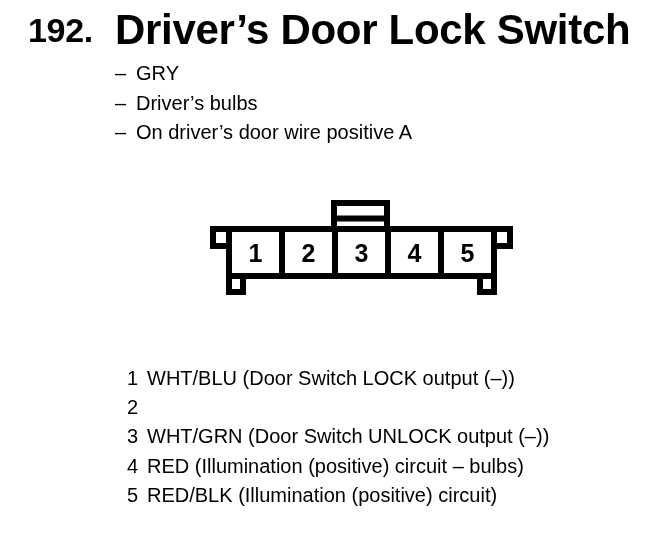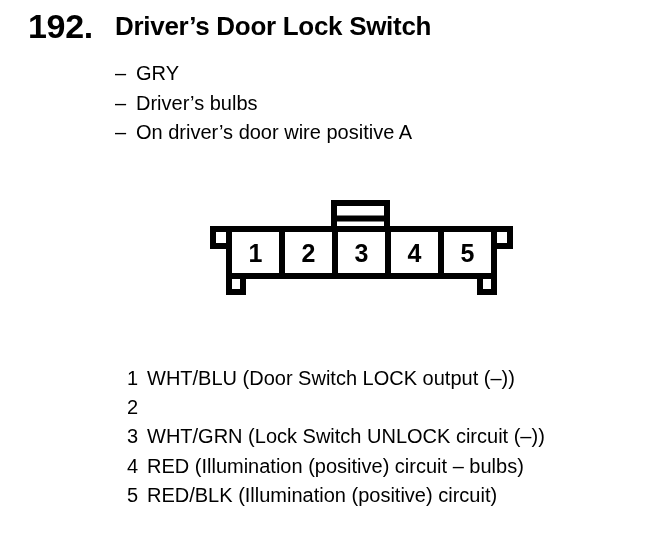--- a/index.html
+++ b/index.html
@@ -14,21 +14,21 @@
   .page { position: absolute; inset: 0; background: #ffffff; }
 
   
   .header {
     position: absolute; left: 28px; top: 9px;
     display: flex; align-items: center;
     font-weight: 700; font-size: 34px; line-height: 1;
     letter-spacing: -0.3px; white-space: nowrap;
   }
   .header .num { display: inline-block; width: 87px; }
-  .header .title { margin: 0; font-size: 26px; font-weight: 700; letter-spacing: -0.3px; }
+  .header .title { margin: 0; font-size: 42px; font-weight: 700; letter-spacing: -0.3px; }
 
   
   .details {
     position: absolute; left: 115px; top: 59px;
     font-size: 20px; line-height: 29.5px; white-space: nowrap;
   }
   .detail-row { display: flex; }
   .detail-row .dash { display: inline-block; width: 21px; }
 
   
@@ -97,21 +97,21 @@
   <div class="pinout">
     <div class="pin-row">
       <span class="pin-num">1</span>
       <span class="pin-desc">WHT/BLU (Door Switch LOCK output (–))</span>
     </div>
     <div class="pin-row">
       <span class="pin-num">2</span>
     </div>
     <div class="pin-row">
       <span class="pin-num">3</span>
-      <span class="pin-desc">WHT/GRN (Lock Switch UNLOCK circuit (–))</span>
+      <span class="pin-desc">WHT/GRN (Door Switch UNLOCK output (–))</span>
     </div>
     <div class="pin-row">
       <span class="pin-num">4</span>
       <span class="pin-desc">RED (Illumination (positive) circuit – bulbs)</span>
     </div>
     <div class="pin-row">
       <span class="pin-num">5</span>
       <span class="pin-desc">RED/BLK (Illumination (positive) circuit)</span>
     </div>
   </div>

